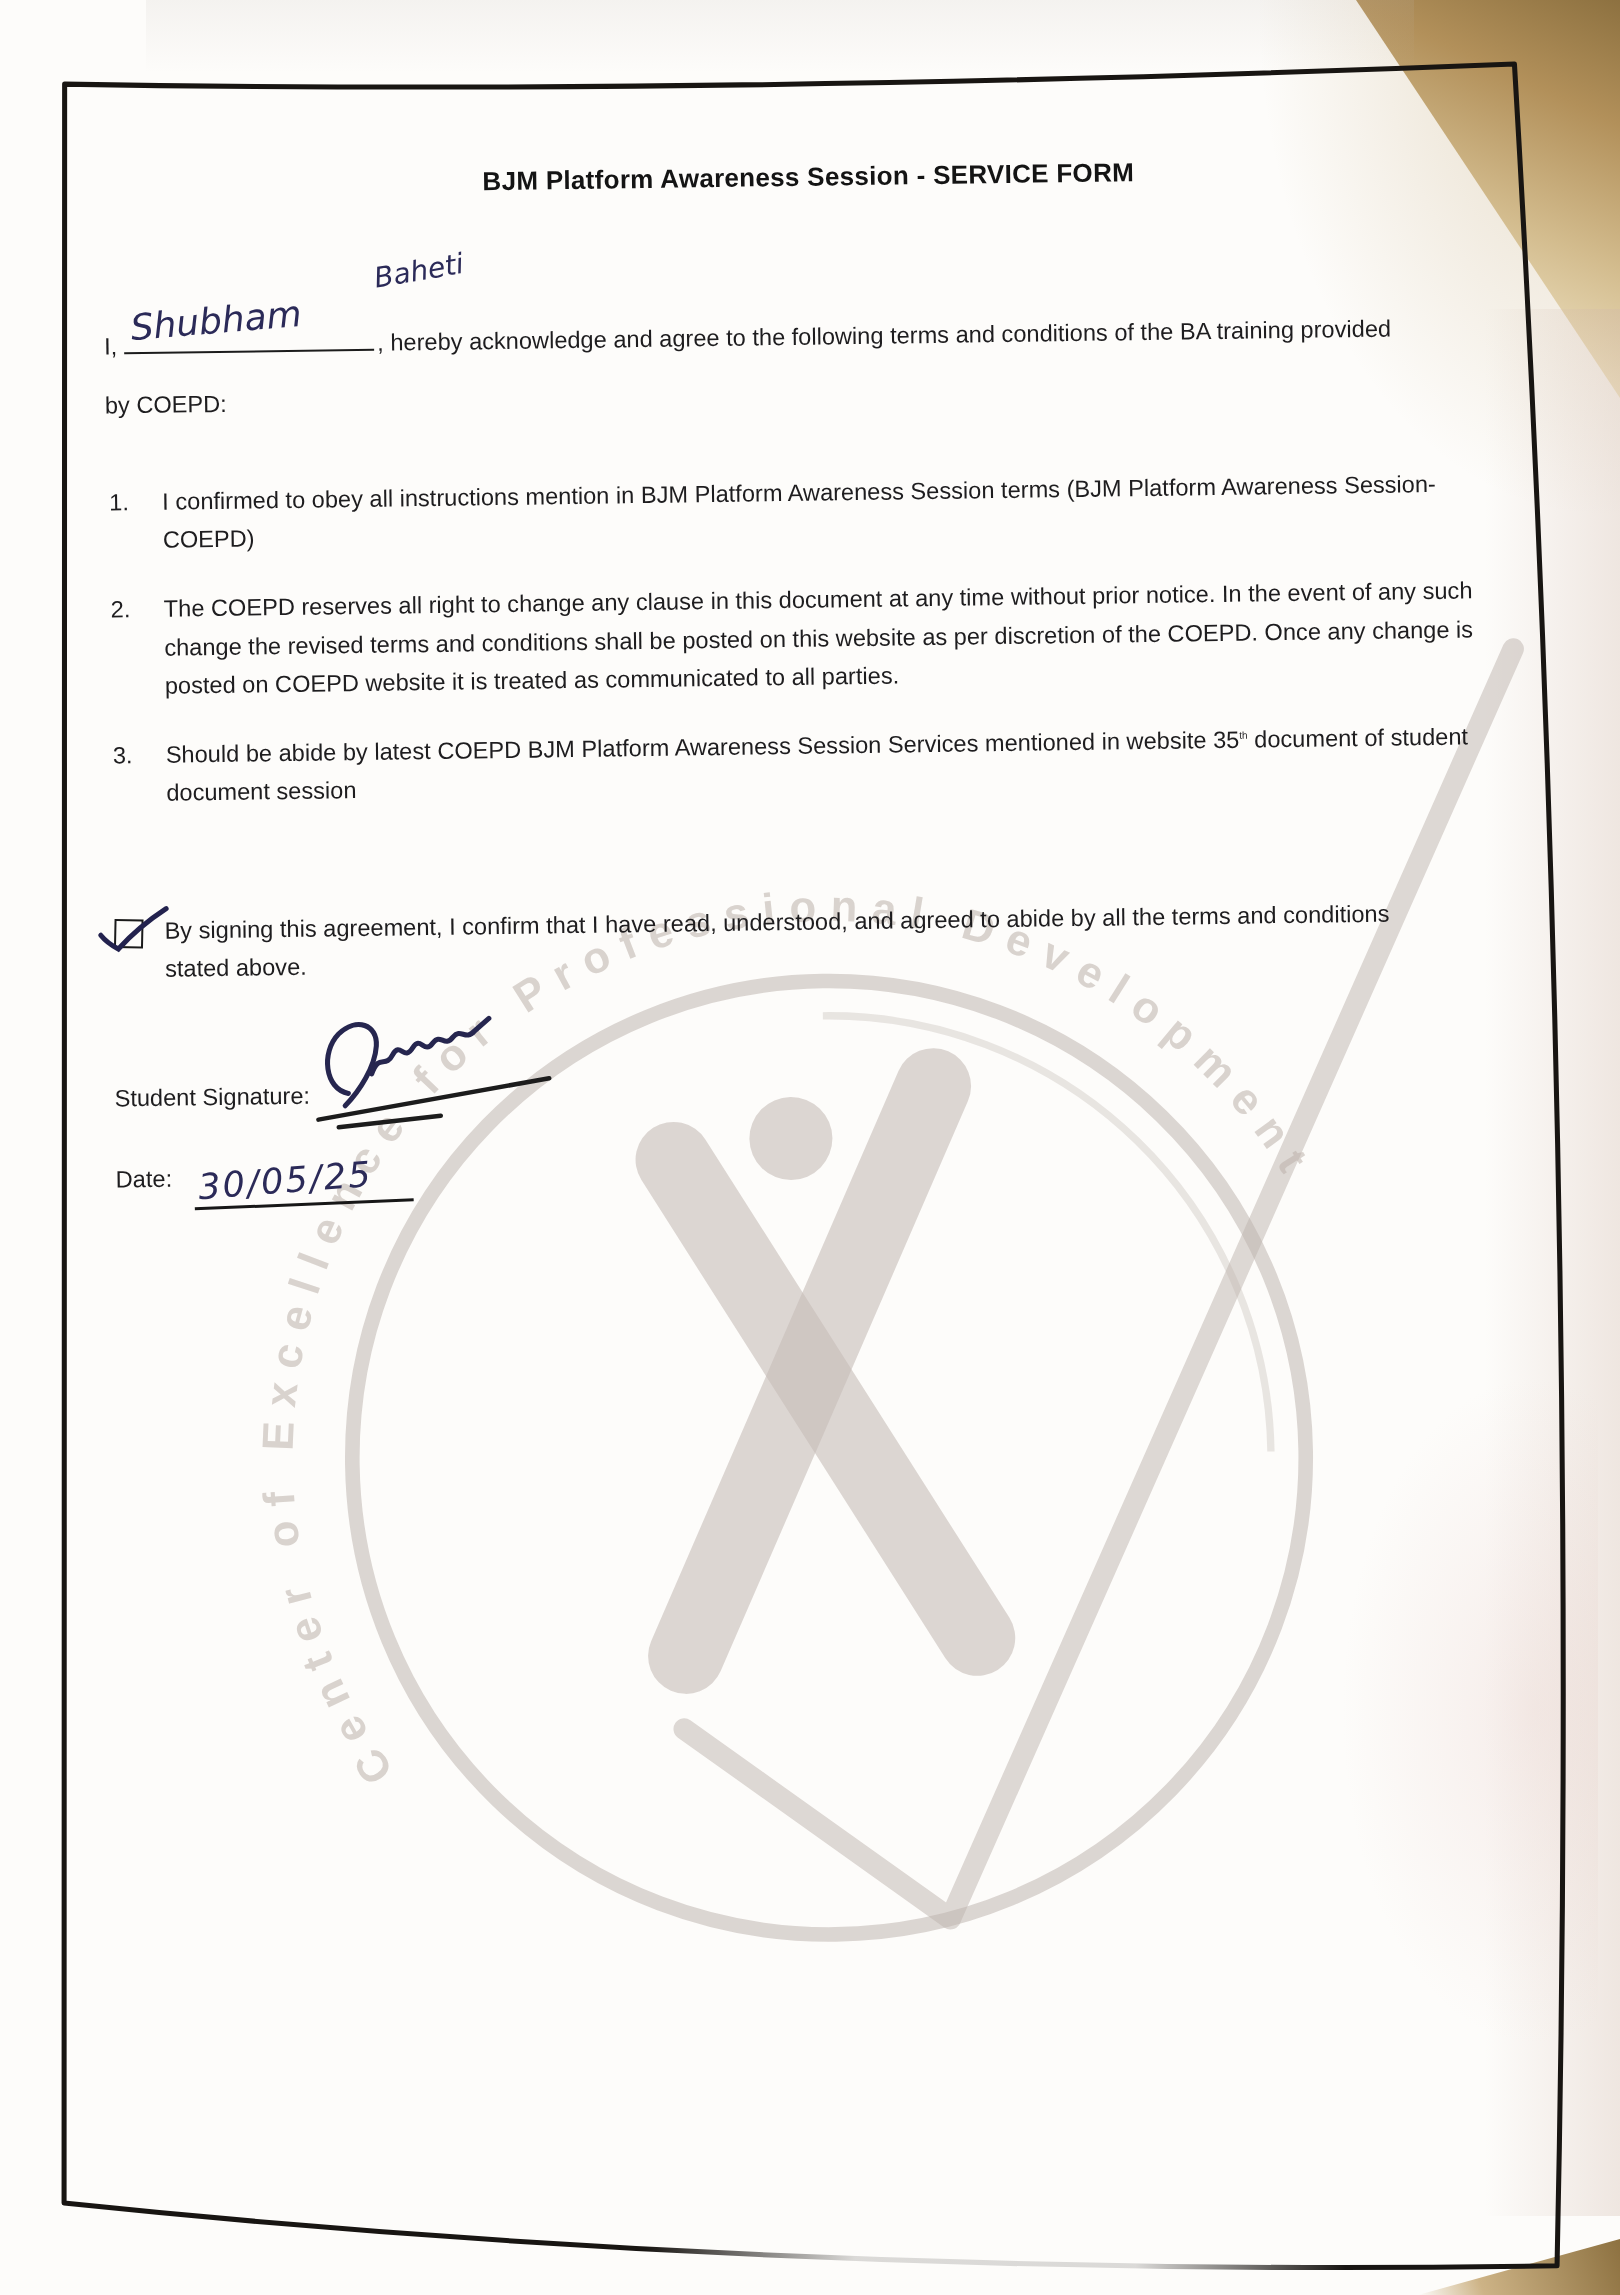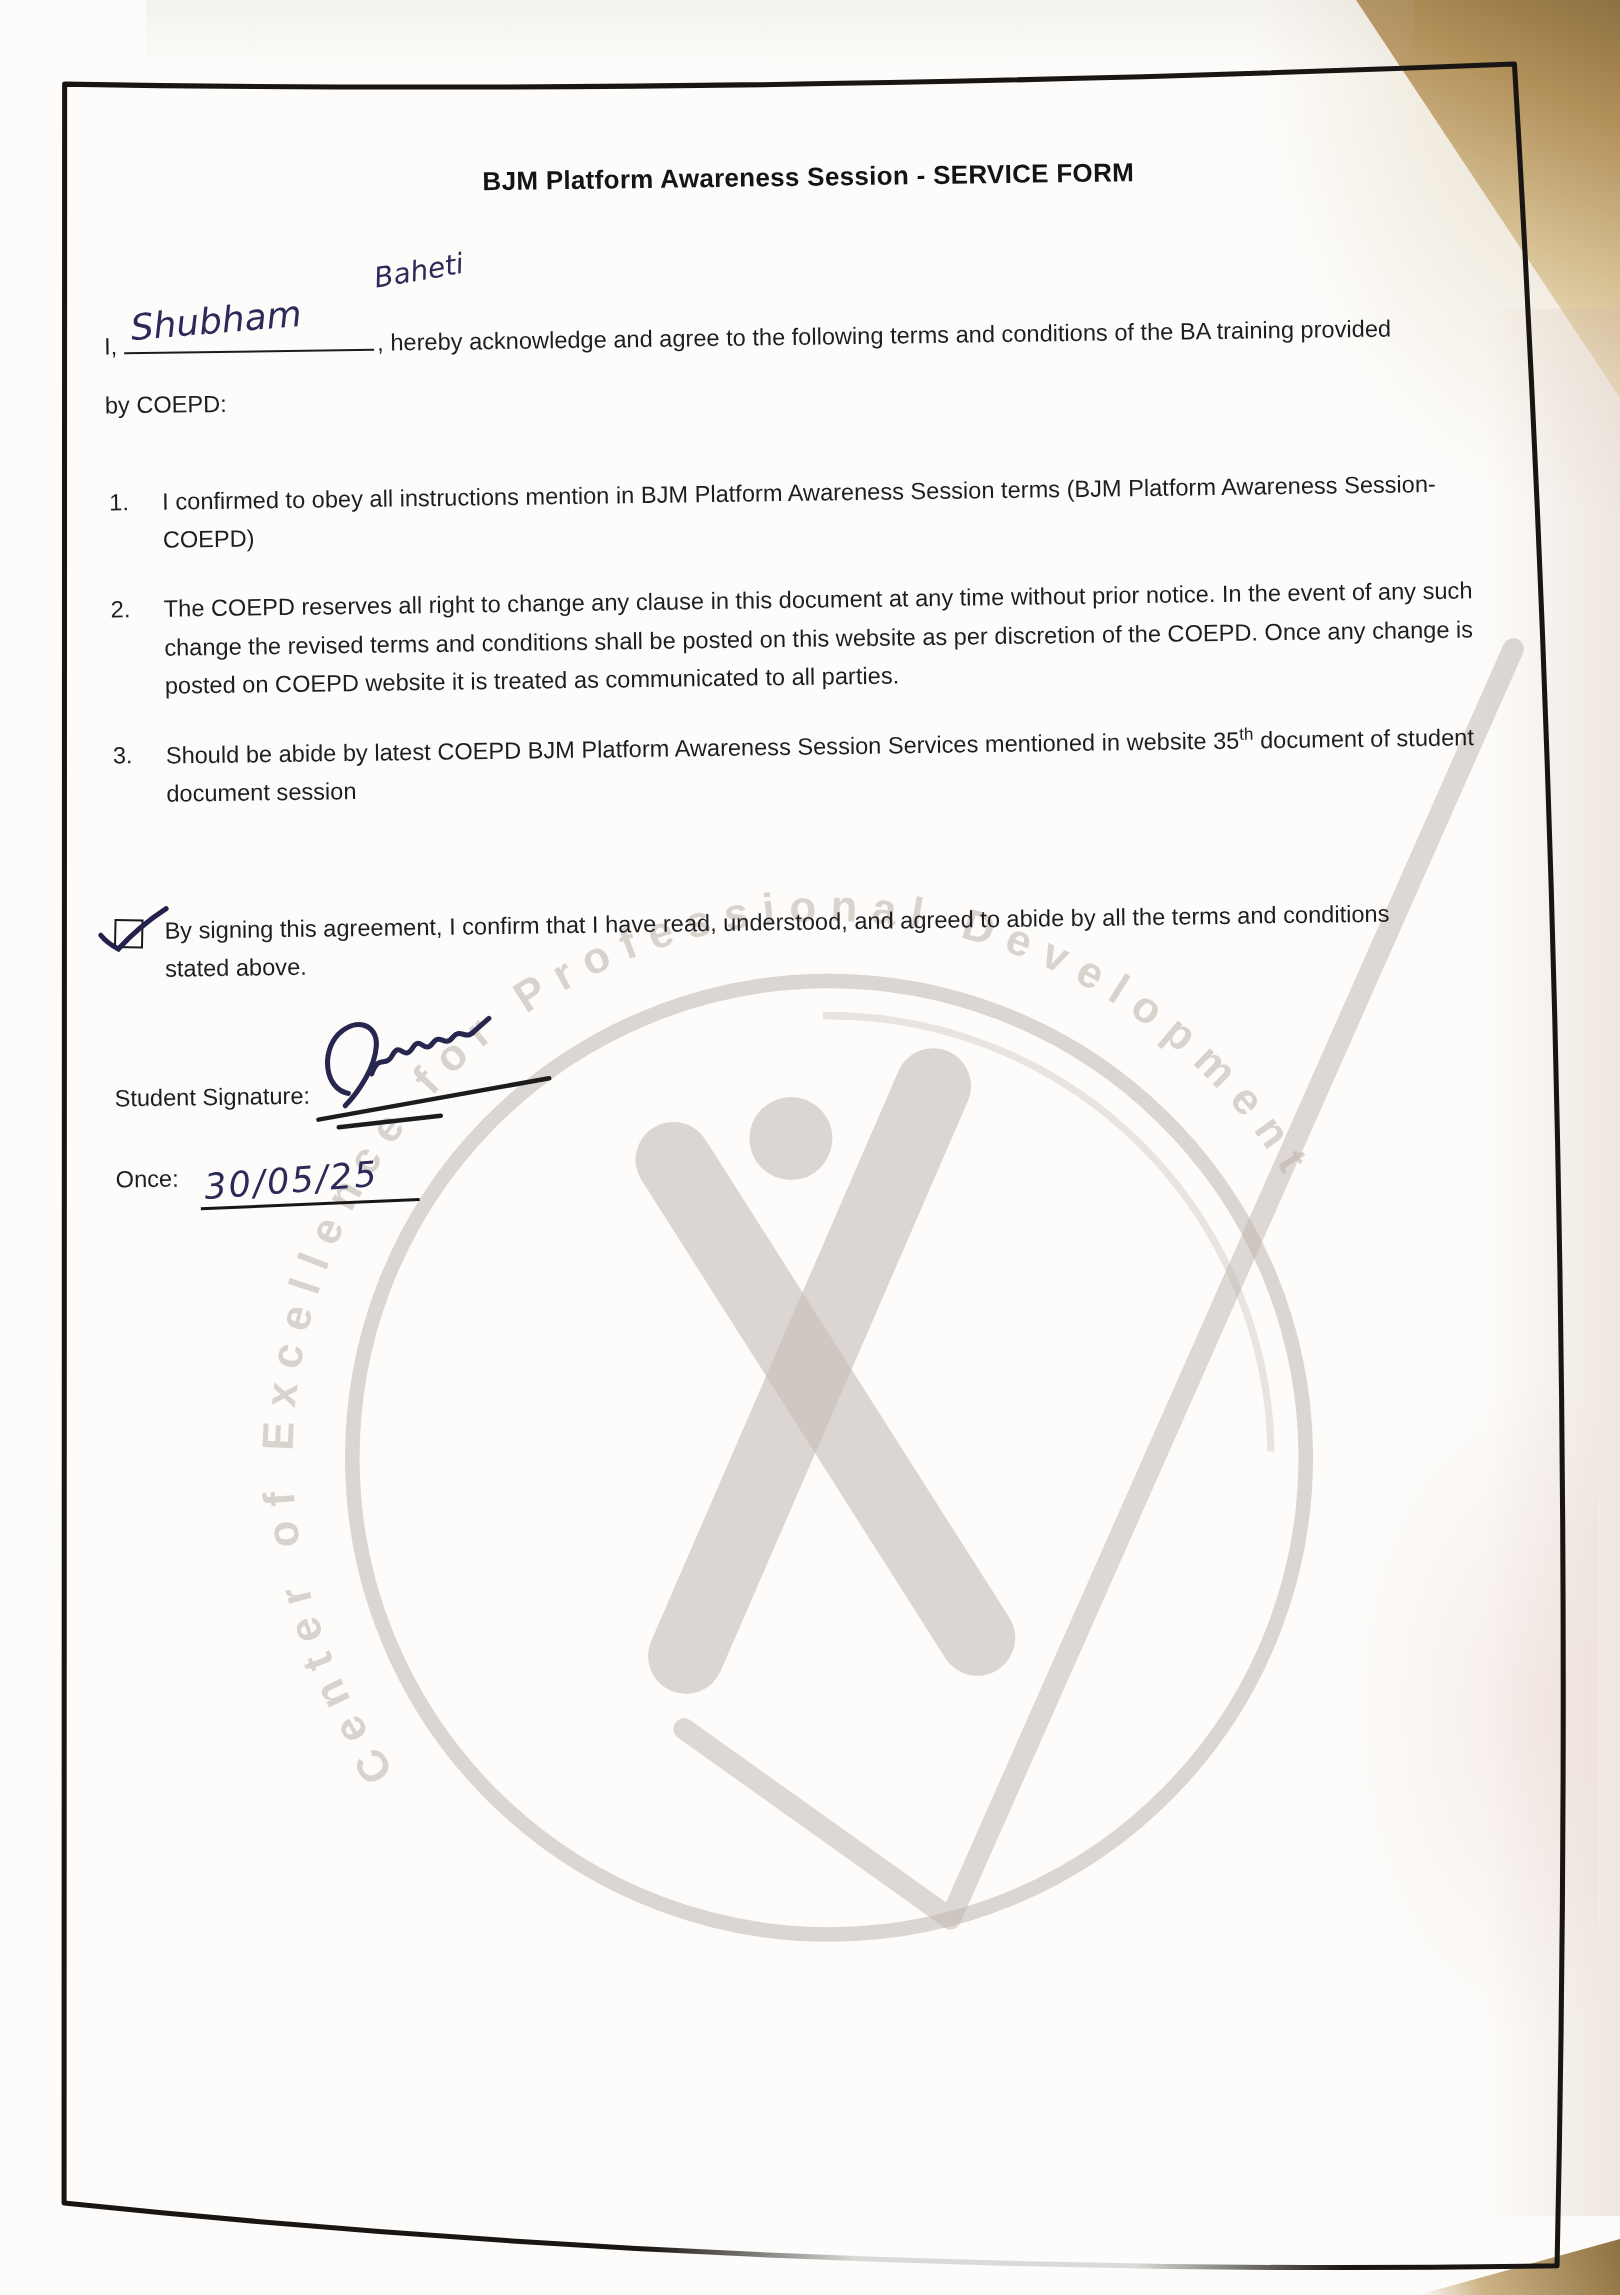--- a/index.html
+++ b/index.html
@@ -36,21 +36,21 @@
   .name-blank{position:relative;display:inline-block;width:250px;height:31px;
     border-bottom:2.8px solid #1c1c1c;margin:0 3.4px 0 6.7px;}
   .hand{font-family:"DejaVu Sans",sans-serif;font-style:italic;color:#2b2a58;}
   .hand-first{position:absolute;left:9px;bottom:-4.5px;font-size:36px;transform:rotate(-4deg);transform-origin:left bottom;white-space:nowrap;}
   .hand-last{position:absolute;left:255px;bottom:47px;font-size:28px;transform:rotate(-9deg);transform-origin:left bottom;white-space:nowrap;}
   .intro-line2{margin-top:21px;}
   .terms{position:absolute;top:474px;left:107px;width:1386px;font-size:23.6px;line-height:1.62;}
   .term{display:flex;margin-bottom:31px;}
   .term-num{width:53px;flex:0 0 auto;}
   .term-text{flex:1;max-width:1313px;}
-  .term-text sup{font-size:17px;}
+  .term-text sup{font-size:10px;}
   .agreement{position:absolute;top:904px;left:94px;width:1358px;font-size:23.6px;line-height:1.6;display:flex;}
   .checkbox{flex:0 0 auto;width:25px;height:25px;border:2.8px solid #1a1a1a;margin:5.6px 21px 0 12.3px;
     position:relative;transform:rotate(2deg);}
   .checkbox svg{position:absolute;left:-19px;top:-20px;overflow:visible;}
   .agreement-text{flex:1;max-width:1285px;}
   .sig-row{position:absolute;top:1076px;left:104px;font-size:23.6px;}
   .sig-scrawl{position:absolute;left:303px;top:1003px;overflow:visible;}
   .date-row{position:absolute;top:1147px;left:104px;font-size:23.6px;}
   .date-blank{position:relative;display:inline-block;width:219px;height:49px;
     border-bottom:3.4px solid #171717;margin-left:14.6px;vertical-align:-21px;transform:rotate(-1.6deg);}
@@ -140,21 +140,21 @@
         <path d="M 62 150 C 20 142 14 76 46 44 C 78 14 116 28 113 66 C 110 104 82 146 56 172"></path>
         <path d="M 104 116 C 118 78 128 108 142 82 C 156 58 162 96 178 70 C 192 48 198 84 214 62 C 228 44 234 72 250 52 C 264 36 272 60 288 42 L 314 20"></path>
       </g>
       <g fill="none" stroke="#1c1c1c" stroke-width="8" stroke-linecap="round">
         <path d="M 8 196 L 420 128"></path>
         <path d="M 44 210 L 226 192"></path>
       </g>
     </svg>
 
     <div class="date-row">
-      <span class="label">Once:</span>
+      <span class="label">Date:</span>
       <span class="date-blank">
         <span class="hand hand-date">30/05/25</span>
       </span>
     </div>
 
   </div>
 </div>
 
 
 </body></html>

